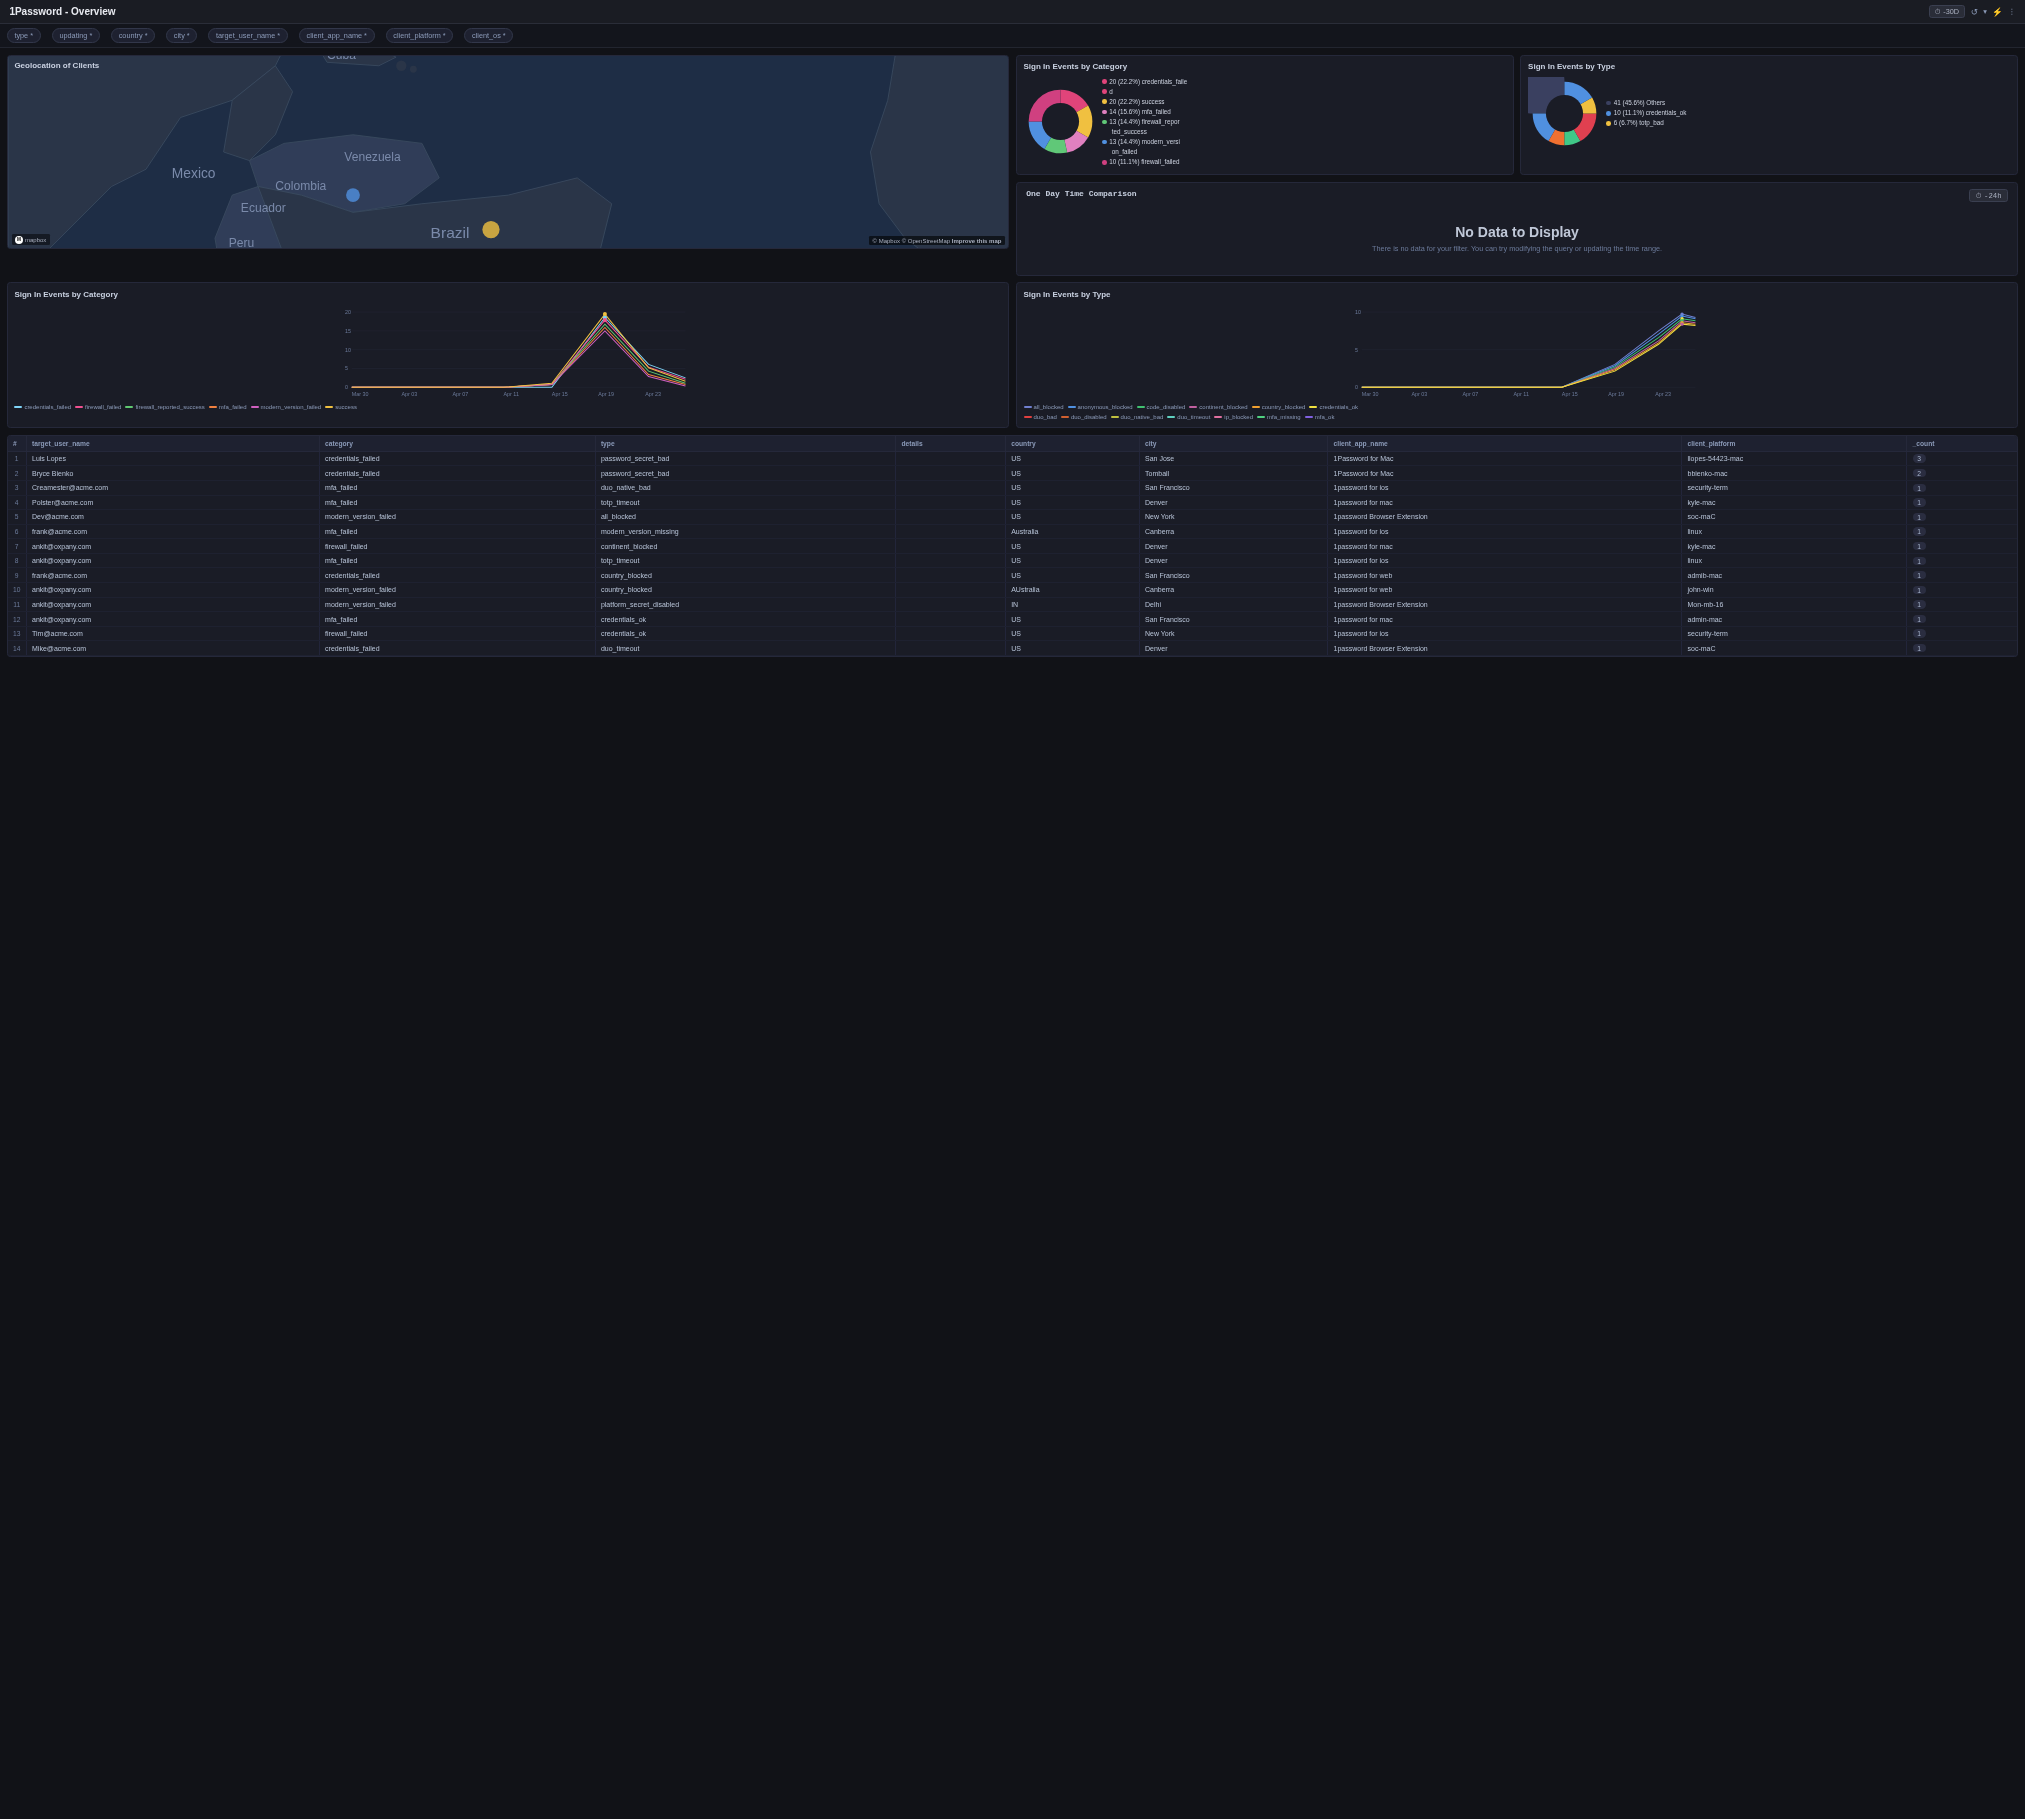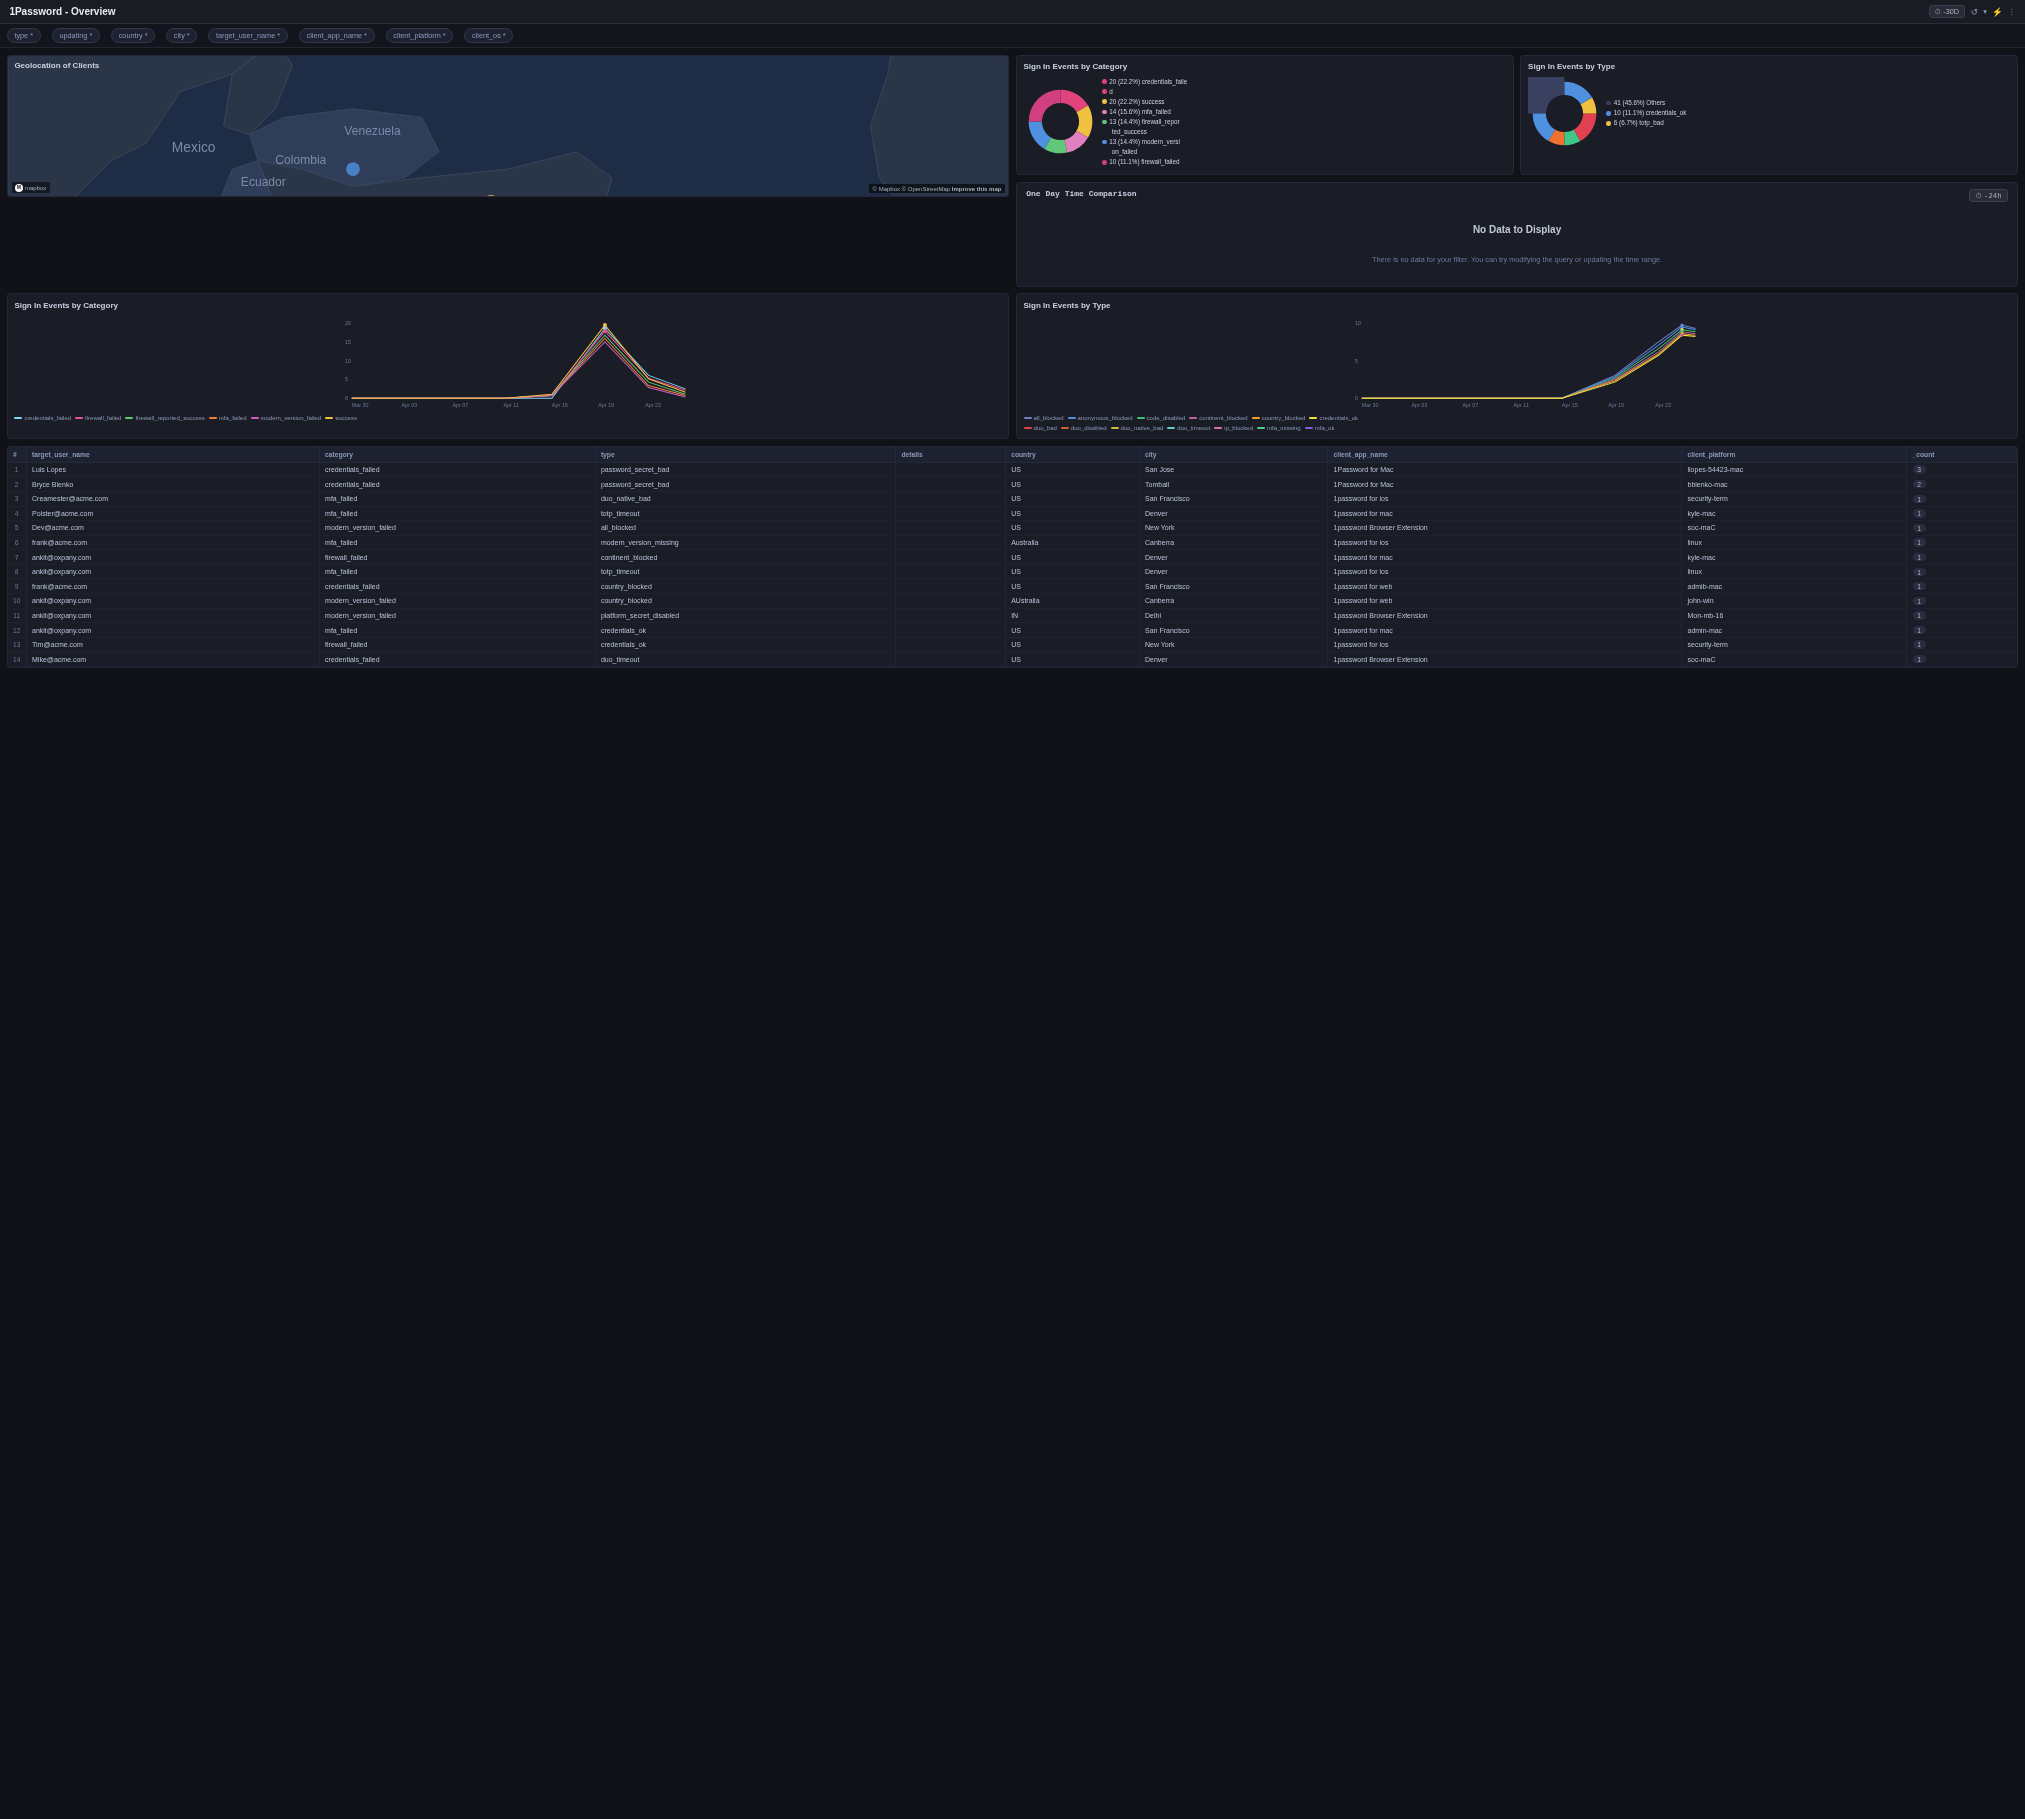--- a/index.html
+++ b/index.html
@@ -87,21 +87,21 @@
       color: #c8d0e0;
       margin-bottom: 5.3px;
     }
     
     .map-panel {
       position: relative;
       background: #1a1c26;
       border: 0.7px solid #25283a;
       border-radius: 3.3px;
       overflow: hidden;
-      height: 142px;
+      height: 194px;
     }
     .map-bg {
       width: 100%;
       height: 100%;
       background: #1e2535;
       position: relative;
       overflow: hidden;
     }
     .map-title {
       position: absolute;
@@ -187,24 +187,24 @@
     .no-data-container {
       flex: 1;
       display: flex;
       flex-direction: column;
       align-items: center;
       justify-content: center;
       text-align: center;
       padding: 13.4px;
     }
     .no-data-title {
-      font-size: 10px;
+      font-size: 14px;
       font-weight: 600;
       color: #c0c8d8;
-      margin-bottom: 20px;
+      margin-bottom: 4px;
     }
     .no-data-desc {
       font-size: 7.3px;
       color: #6b7a9a;
       line-height: 1.5;
       text-align: center;
     }
     
     .charts-row {
       display: grid;

